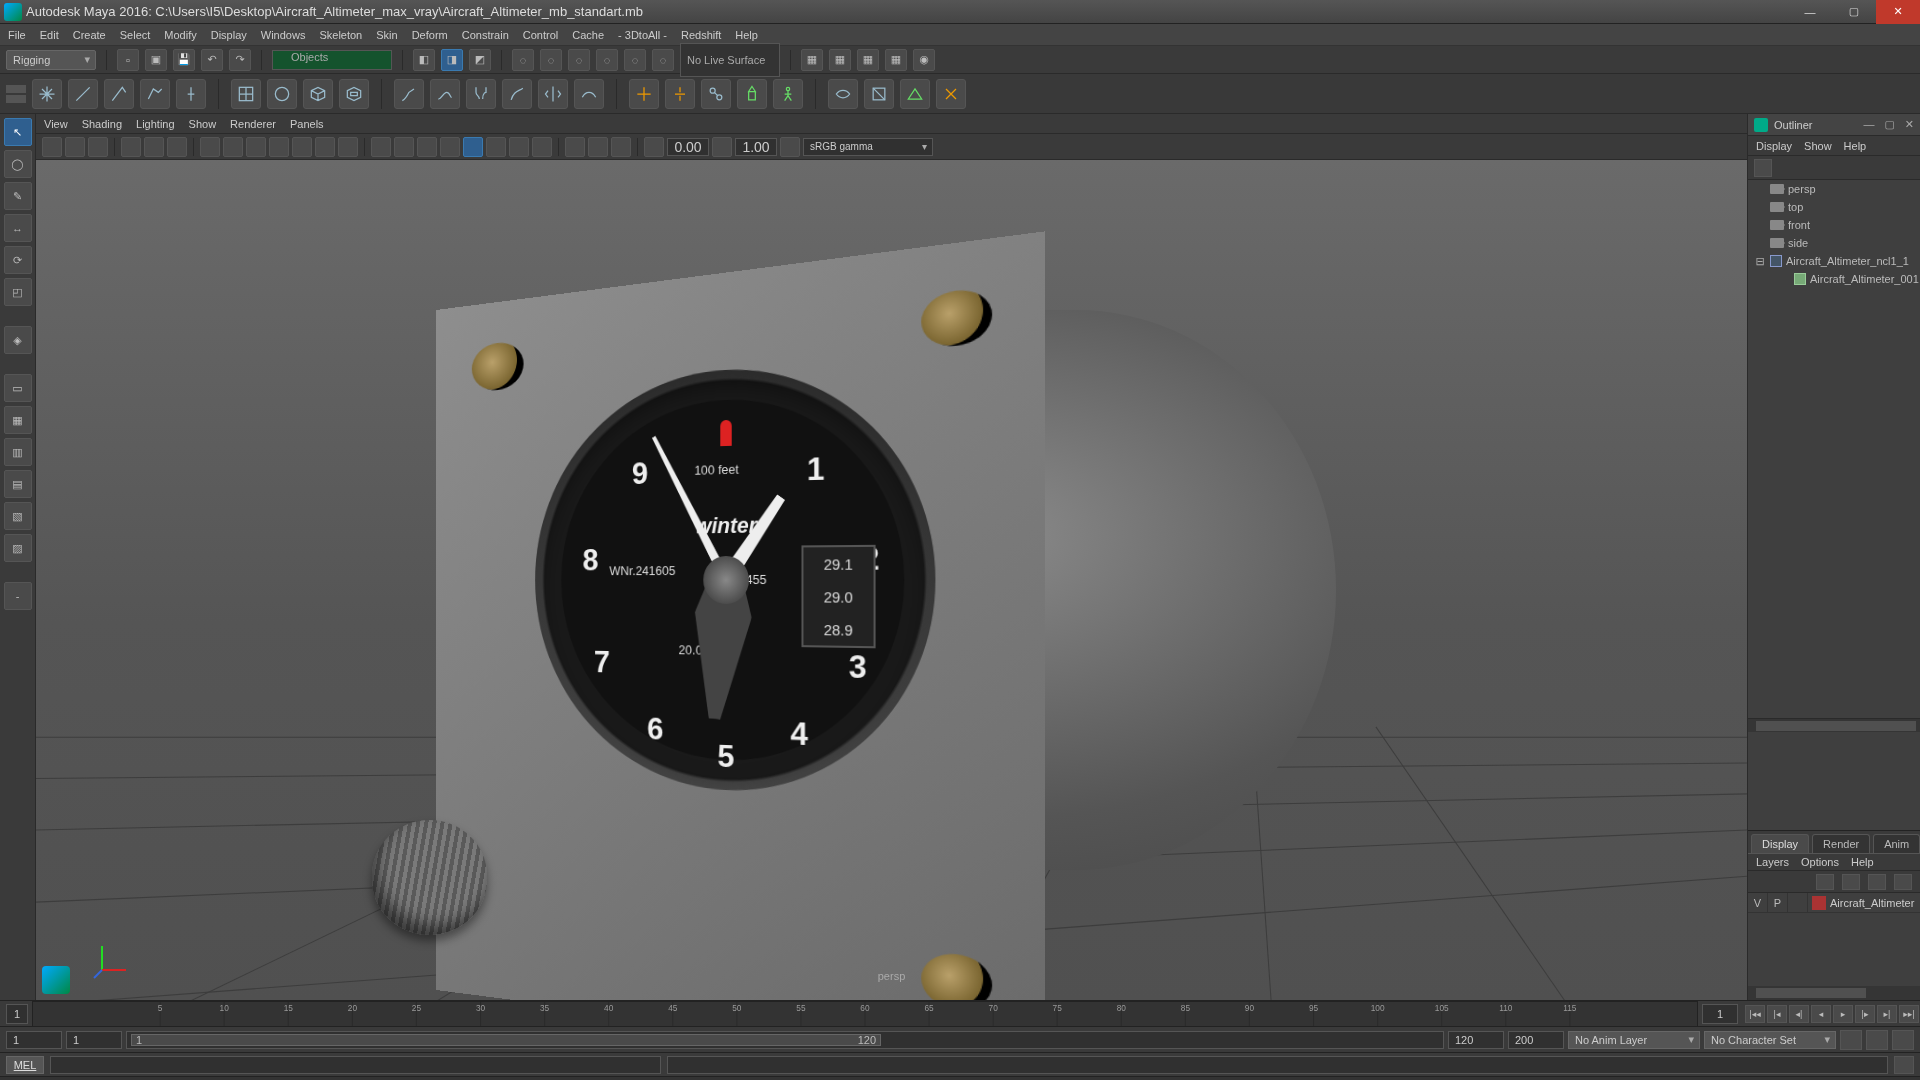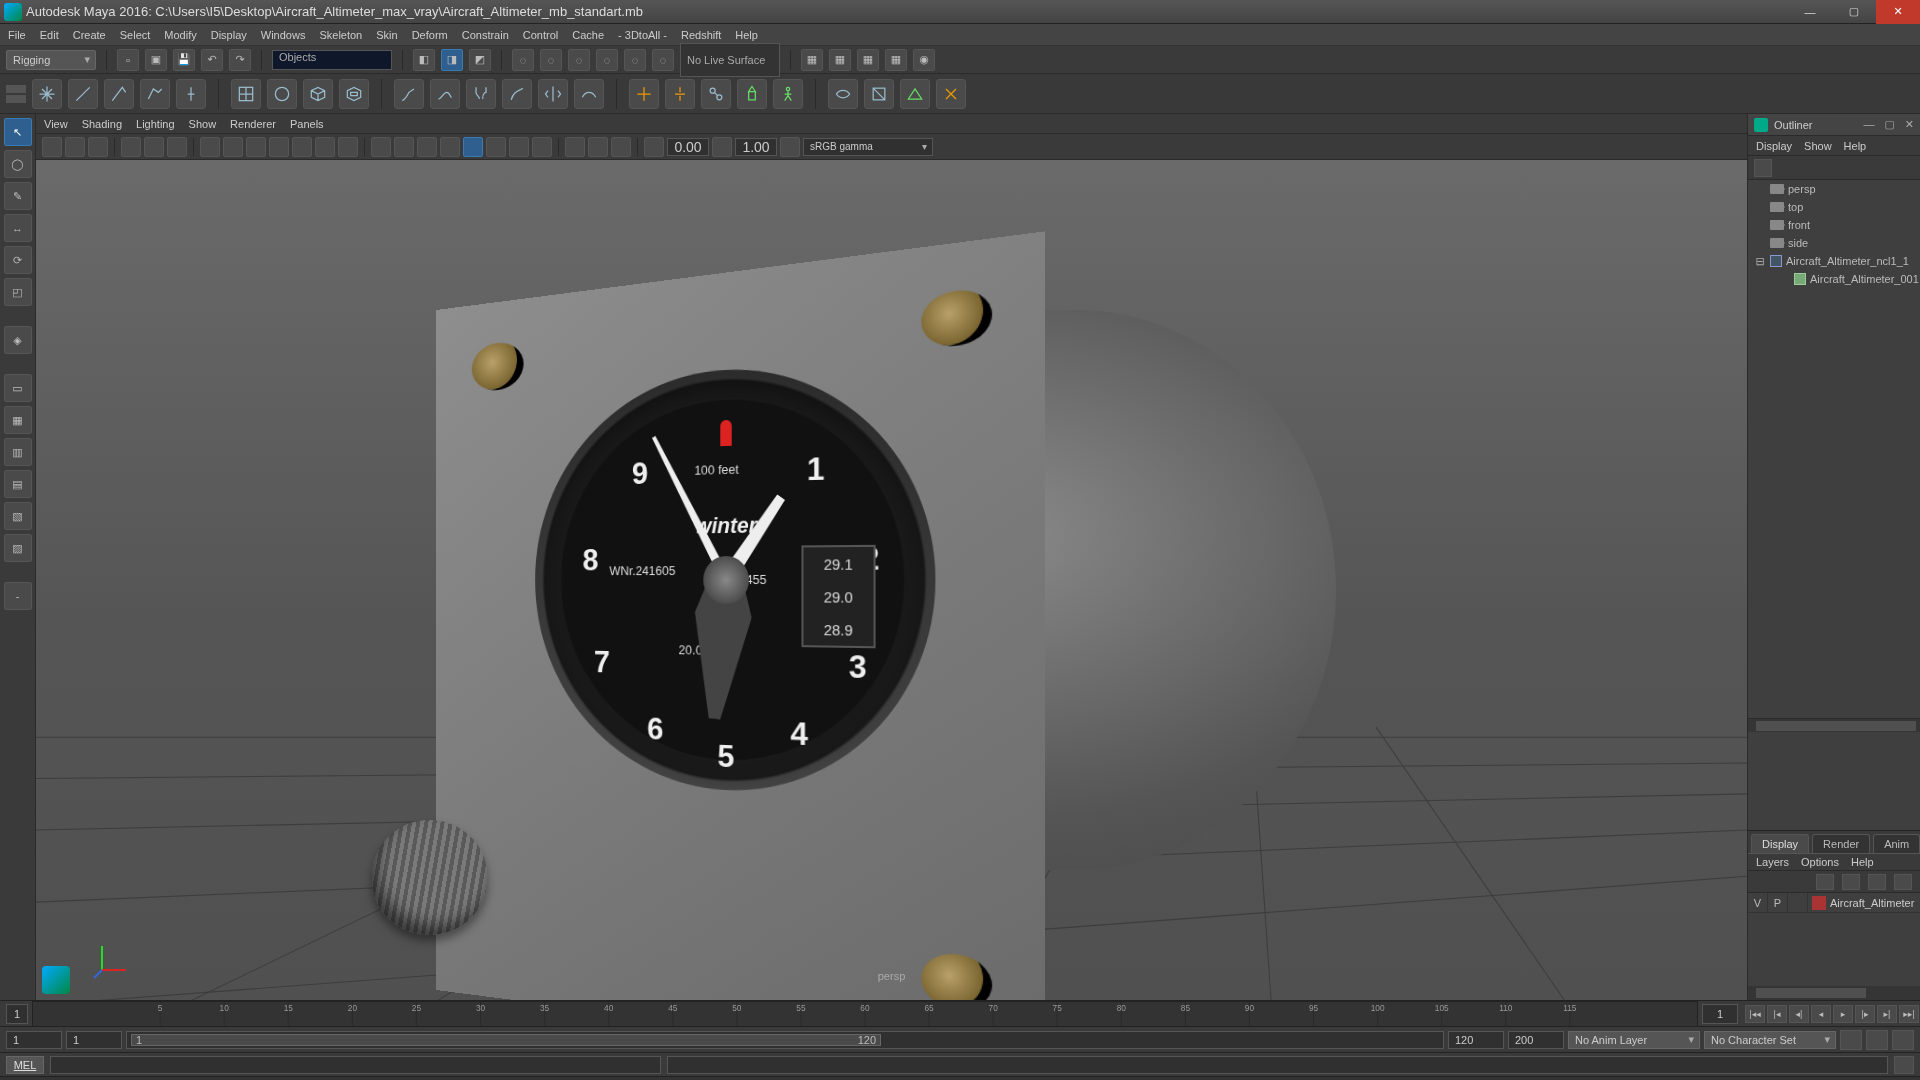--- a/index.html
+++ b/index.html
@@ -11,21 +11,21 @@
 .titlebar .wbtn { width: 44px; height: 24px; display: flex; align-items: center; justify-content: center; color: #ddd; }
 .titlebar .wbtn.close { background: #c0392b; color: #fff; }
 .menubar { height: 22px; background: #444; display: flex; align-items: center; gap: 14px; padding: 0 8px; border-bottom: 1px solid #333; font-size: 11px; color: #ccc; }
 .menubar span { cursor: default; }
 .shelf { height: 28px; background: #3a3a3a; display: flex; align-items: center; gap: 6px; padding: 0 6px; border-bottom: 1px solid #2a2a2a; }
 .shelf .dd { width: 90px; height: 20px; background: #555; border: 1px solid #666; border-radius: 2px; display: flex; align-items: center; padding: 0 6px; color: #ccc; position: relative; }
 .shelf .dd::after { content: "▾"; position: absolute; right: 5px; color: #aaa; }
 .shelf .sep { width: 1px; height: 20px; background: #2a2a2a; margin: 0 4px; }
 .shelf .ibtn { width: 22px; height: 22px; background: #4a4a4a; border: 1px solid #555; border-radius: 2px; display: flex; align-items: center; justify-content: center; color: #bbb; font-size: 11px; }
 .shelf .ibtn.blue { background: #2f5f8f; border-color: #3a7ab0; }
-.shelf .search { width: 120px; height: 20px; background: #0f172a; border: 1px solid #555; padding: 0 6px; color: #aaa; }
+.shelf .search { width: 120px; height: 20px; background: #14532d; border: 1px solid #555; padding: 0 18px; color: #aaa; }
 .shelf .live { width: 100px; height: 20px; background: #333; border: 1px solid #555; display: flex; align-items: center; padding: 16px 6px; color: #aaa; }
 .shelf2 { height: 40px; background: #393939; border-bottom: 1px solid #2a2a2a; display: flex; align-items: center; gap: 6px; padding: 0 6px; }
 .shelf2 .sep { width: 1px; height: 30px; background: #2a2a2a; margin: 0 6px; }
 .shelf2 .tool { width: 30px; height: 30px; background: #4a4a4a; border: 1px solid #555; border-radius: 3px; display: flex; align-items: center; justify-content: center; color: #8ab; }
 .shelf2 .tool svg { width: 20px; height: 20px; stroke: #9bc; fill: none; stroke-width: 1.5; }
 .shelf2 .tool.orange svg { stroke: #e90; }
 .shelf2 .tool.green svg { stroke: #6d6; }
 .main { display: flex; height: 886px; }
 .lefttool { width: 36px; background: #3a3a3a; border-right: 1px solid #2a2a2a; display: flex; flex-direction: column; align-items: center; padding-top: 4px; gap: 4px; }
 .lefttool .lb { width: 28px; height: 28px; background: #4a4a4a; border: 1px solid #555; border-radius: 2px; display: flex; align-items: center; justify-content: center; color: #bbb; }

